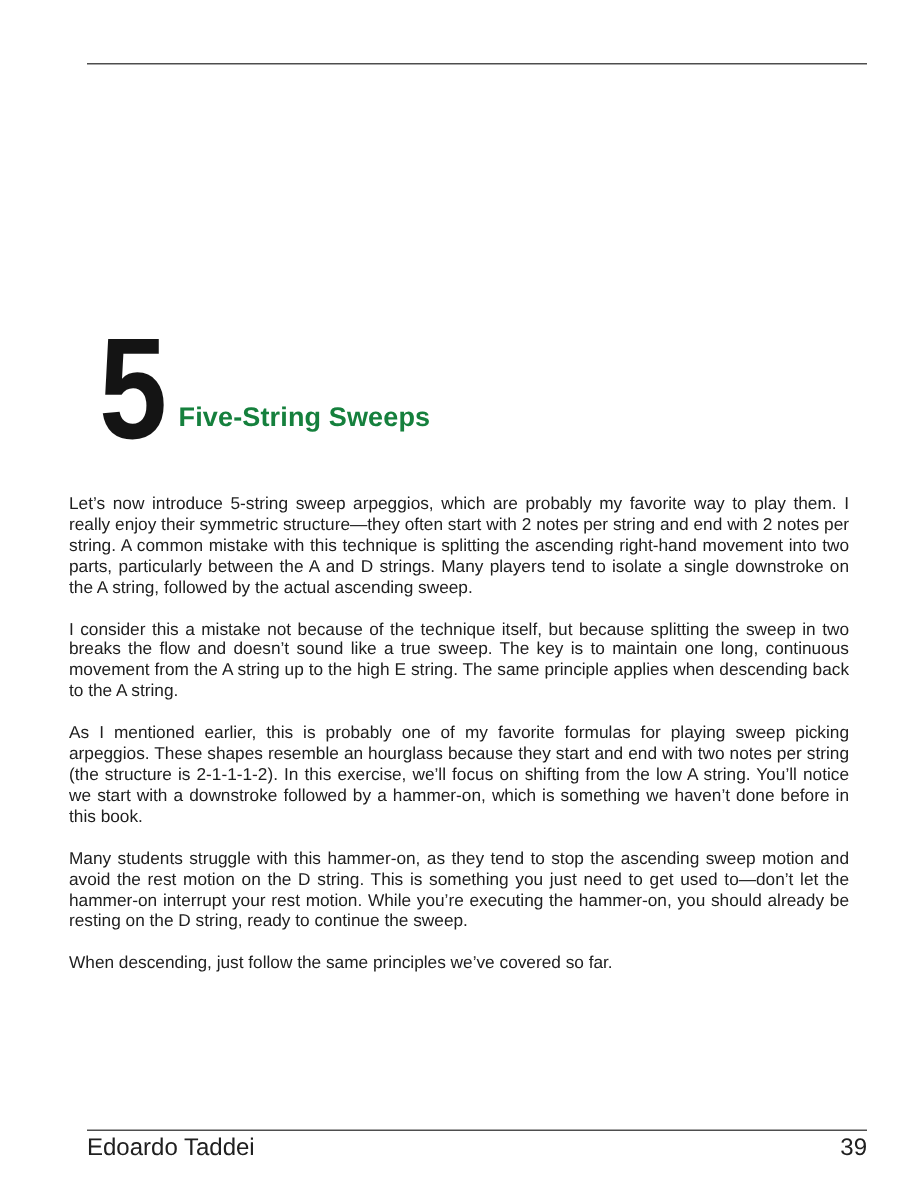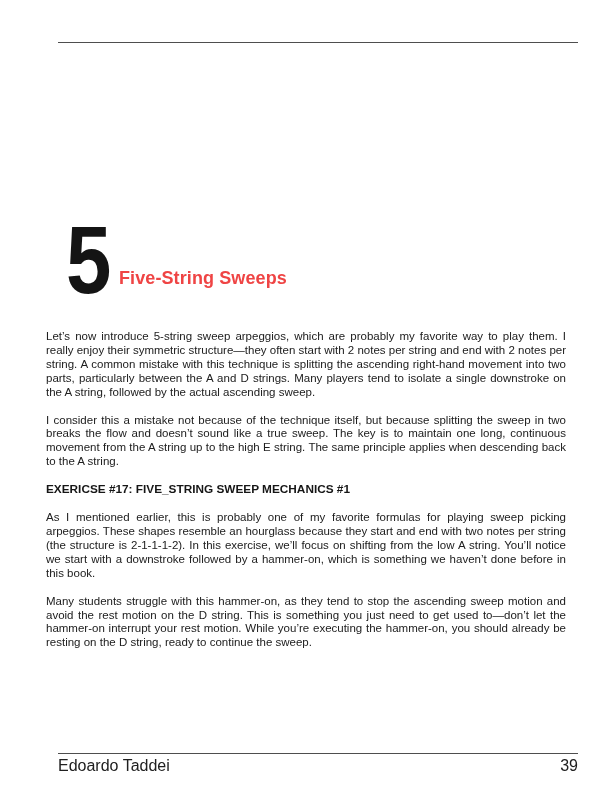--- a/index.html
+++ b/index.html
@@ -36,21 +36,21 @@
     color: #141414;
     transform: scaleX(0.85);
     transform-origin: left bottom;
   }
   .chapter-title {
     position: absolute;
     left: 119px;
     top: 268px;
     font-size: 18px;
     font-weight: 700;
-    color: #ef4444;
+    color: #15803d;
     letter-spacing: 0.1px;
   }
 
   .body-text {
     position: absolute;
     left: 46px;
     top: 330px;
     width: 520px;
     font-size: 11.5px;
     line-height: 13.9px;
@@ -86,23 +86,23 @@
 
   <div class="rule header-rule"></div>
 
   <div class="chapter-number">5</div>
 
   <div class="chapter-title">Five-String Sweeps</div>
 
   <div class="body-text">
     <p>Let’s now introduce 5-string sweep arpeggios, which are probably my favorite way to play them. I really enjoy their symmetric structure—they often start with 2 notes per string and end with 2 notes per string. A common mistake with this technique is splitting the ascending right-hand movement into two parts, particularly between the A and D strings. Many players tend to isolate a single downstroke on the A string, followed by the actual ascending sweep.</p>
     <p>I consider this a mistake not because of the technique itself, but because splitting the sweep in two breaks the flow and doesn’t sound like a true sweep. The key is to maintain one long, continuous movement from the A string up to the high E string. The same principle applies when descending back to the A string.</p>
-    <p class="section-heading">EXERICSE #17: FIVE_STRING SWEEP MECHANICS #1</p>
     <p>As I mentioned earlier, this is probably one of my favorite formulas for playing sweep picking arpeggios. These shapes resemble an hourglass because they start and end with two notes per string (the structure is 2-1-1-1-2). In this exercise, we’ll focus on shifting from the low A string. You’ll notice we start with a downstroke followed by a hammer-on, which is something we haven’t done before in this book.</p>
     <p>Many students struggle with this hammer-on, as they tend to stop the ascending sweep motion and avoid the rest motion on the D string. This is something you just need to get used to—don’t let the hammer-on interrupt your rest motion. While you’re executing the hammer-on, you should already be resting on the D string, ready to continue the sweep.</p>
+    <p>When descending, just follow the same principles we’ve covered so far.</p>
   </div>
 
   <div class="rule footer-rule"></div>
 
   <div class="footer">
     <span>Edoardo Taddei</span>
     <span>39</span>
   </div>
 
 </div>

